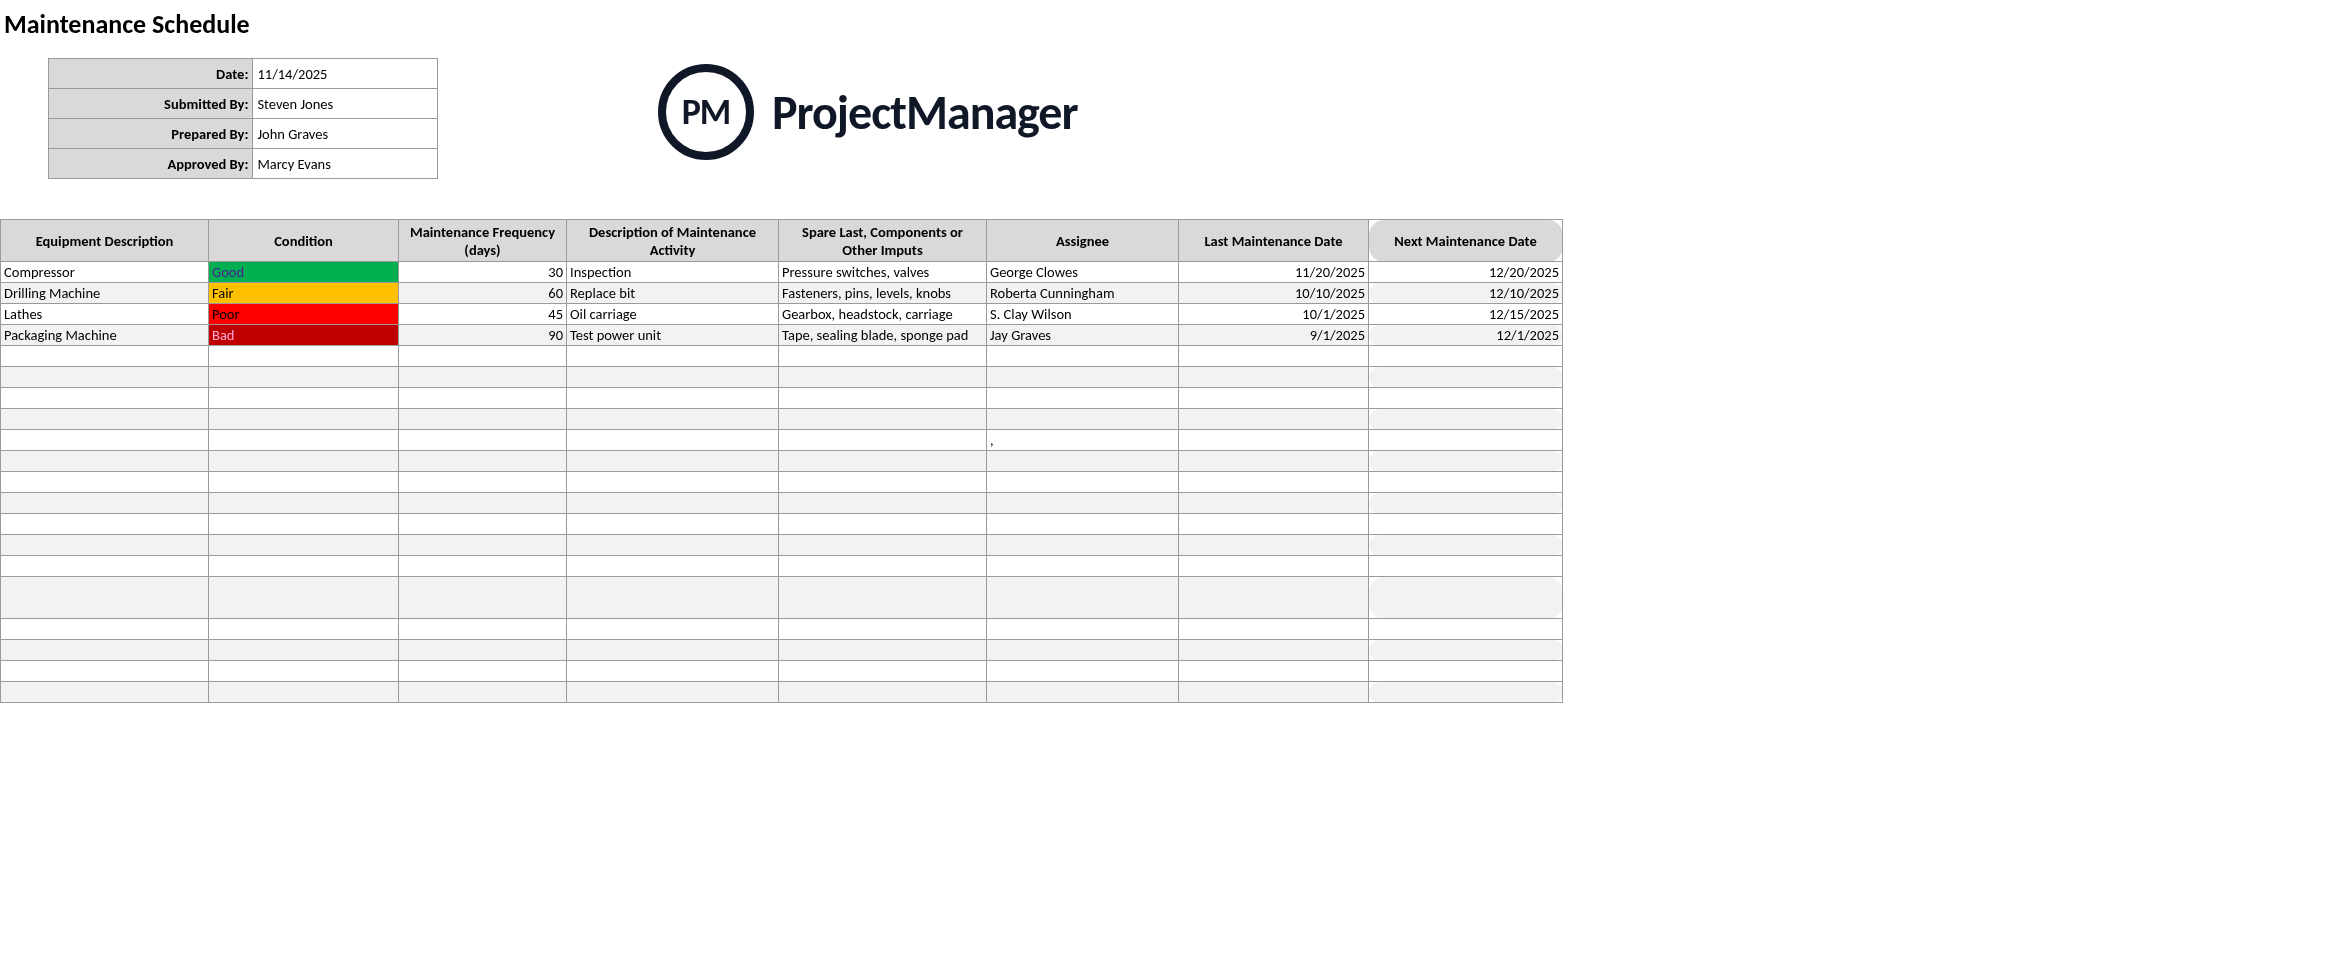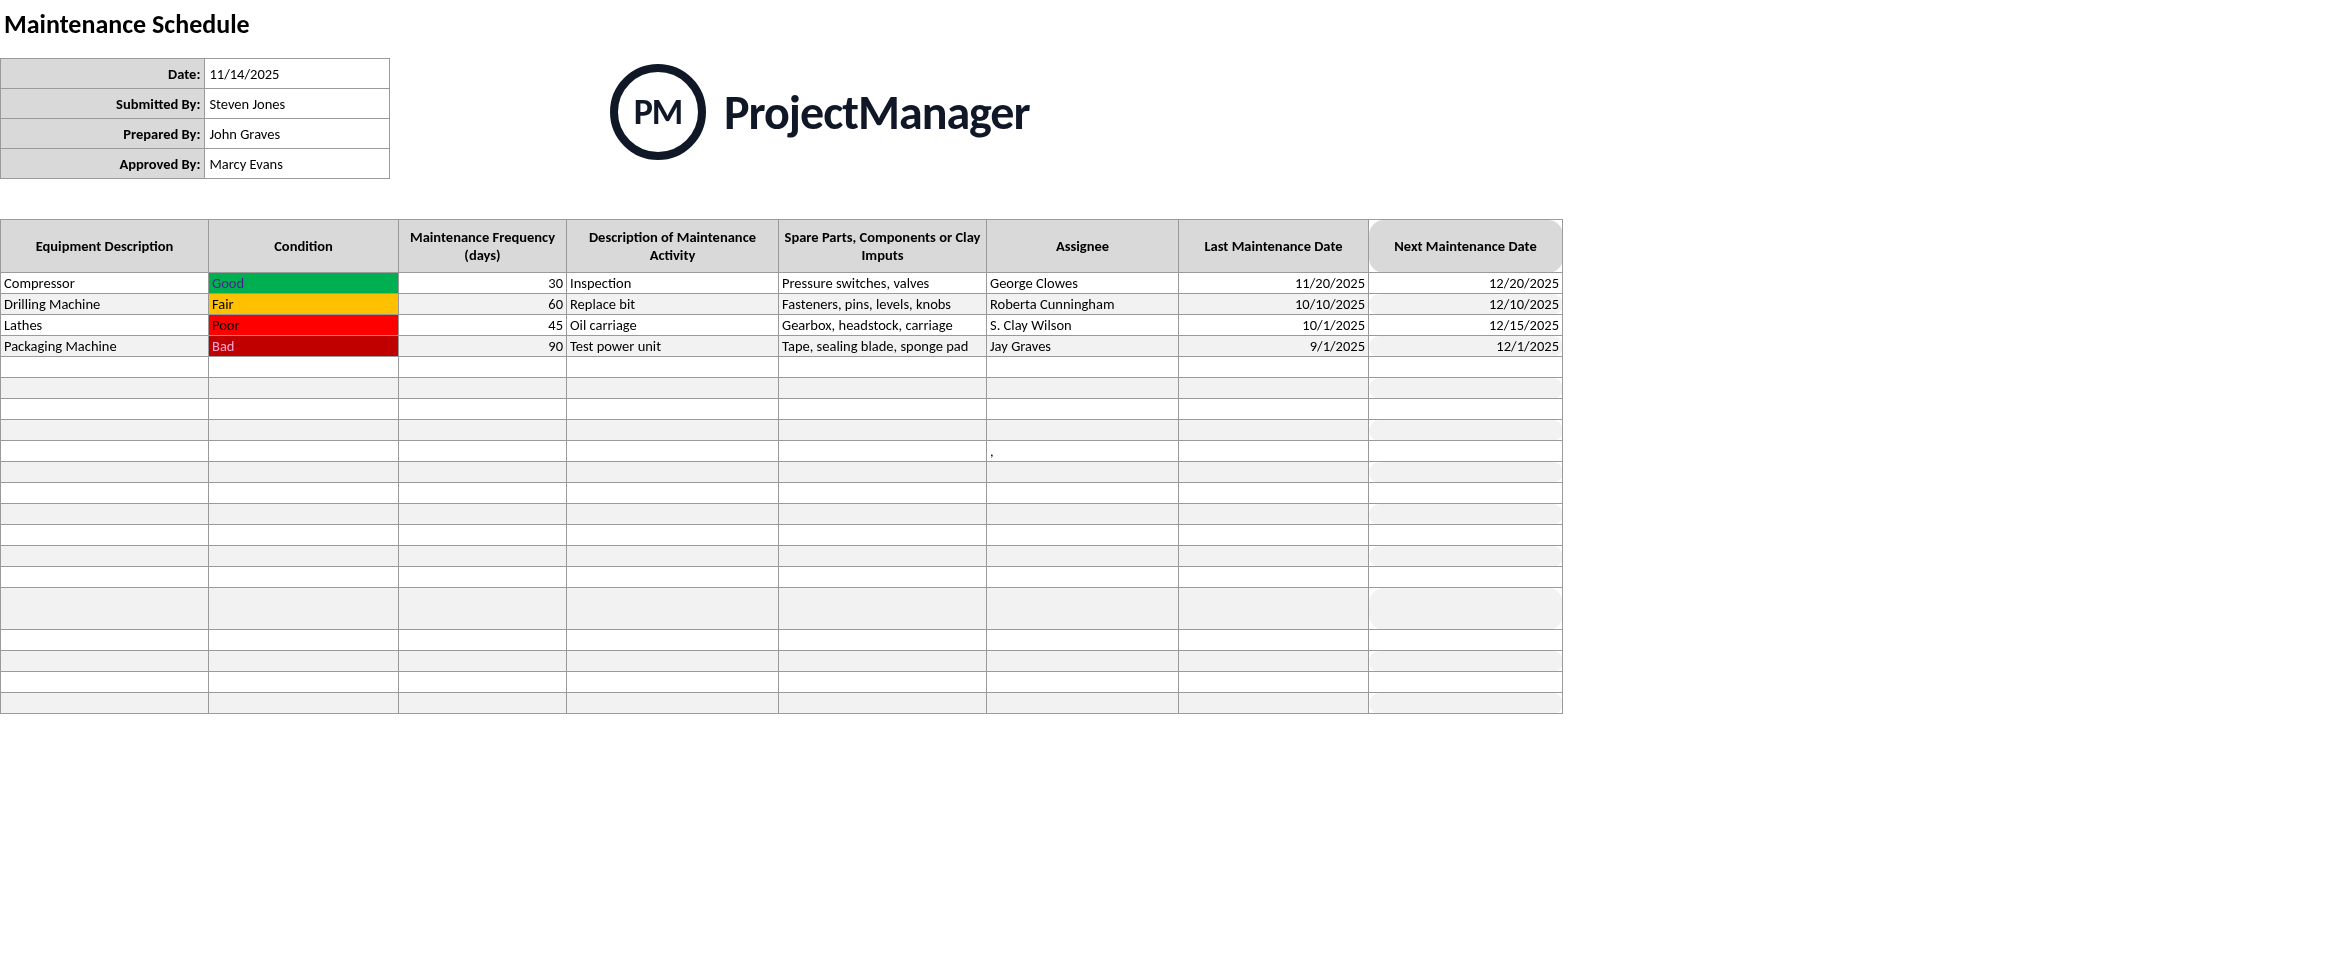--- a/index.html
+++ b/index.html
@@ -19,20 +19,21 @@
     }
     .top-section {
       display: flex;
       align-items: flex-start;
       gap: 40px;
       margin-bottom: 40px;
     }
     .meta-table {
       border-collapse: collapse;
       width: 390px;
+      margin-left: 48px;
     }
     .meta-table td {
       border: 1px solid #9a9a9a;
       height: 30px;
       padding: 2px 4px;
       vertical-align: middle;
     }
     .meta-label {
       background: #d9d9d9;
       font-weight: bold;
@@ -78,21 +79,21 @@
       table-layout: fixed;
       width: 1562px;
     }
     .data-table th {
       background: #d9d9d9;
       border: 1px solid #9a9a9a;
       font-weight: bold;
       padding: 2px 4px;
       text-align: center;
       vertical-align: middle;
-      height: 53px;
+      height: 42px;
     }
     .data-table td {
       border: 1px solid #9a9a9a;
       height: 21px;
       padding: 1px 3px;
       vertical-align: middle;
     }
     .col-equip { width: 208px; text-align: left; }
     .col-cond { width: 190px; text-align: left; }
     .col-freq { width: 168px; text-align: right; }
@@ -144,21 +145,21 @@
   </div>
 </div>
 
 <table class="data-table">
   <thead>
     <tr>
       <th class="col-equip">Equipment Description</th>
       <th class="col-cond">Condition</th>
       <th class="col-freq">Maintenance Frequency (days)</th>
       <th class="col-desc">Description of Maintenance Activity</th>
-      <th class="col-spare">Spare Parts, Components or Clay Imputs</th>
+      <th class="col-spare">Spare Last, Components or Other Imputs</th>
       <th class="col-assign">Assignee</th>
       <th class="col-last">Last Maintenance Date</th>
       <th class="col-next">Next Maintenance Date</th>
     </tr>
   </thead>
   <tbody id="tbody">
       <tr class="even">
         <td class="col-equip">Compressor</td>
         <td class="col-cond cond-good">Good</td>
         <td class="col-freq">30</td>

